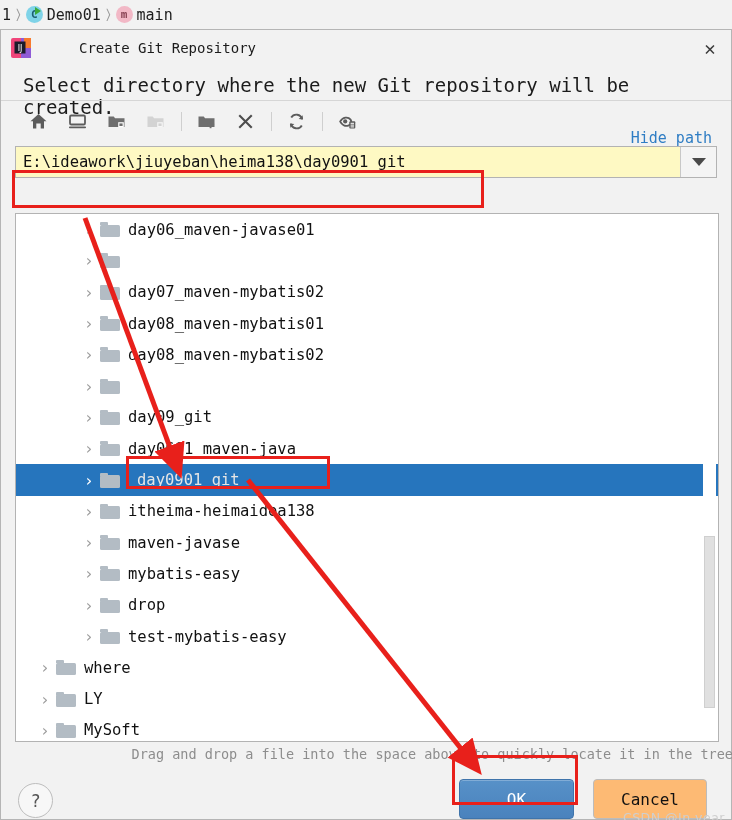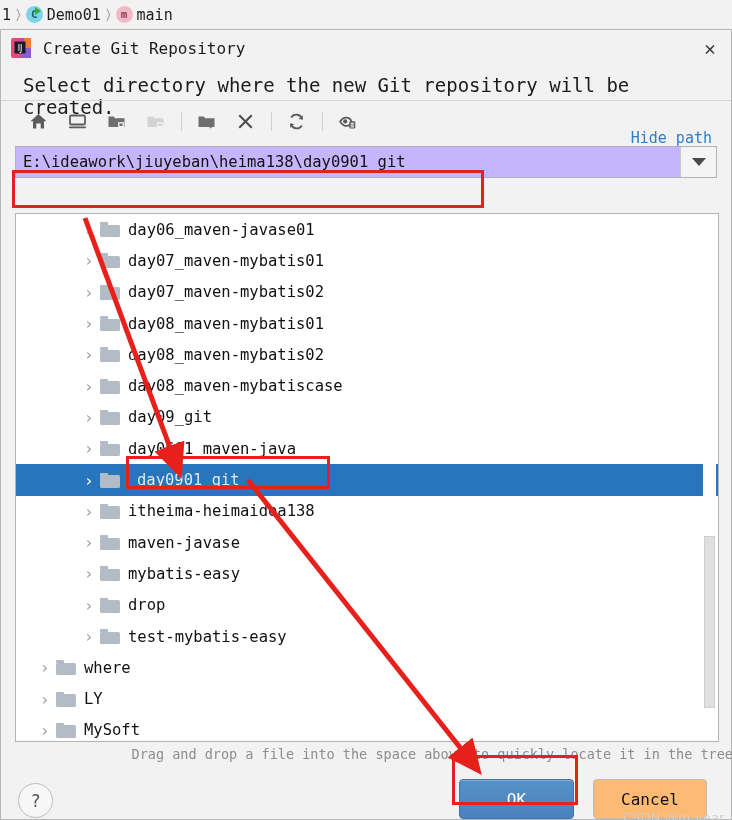--- a/index.html
+++ b/index.html
@@ -33,21 +33,21 @@
   
   #dialog{
     position:absolute;left:0;top:29px;width:732px;height:791px;
     background:#f2f2f2;border:1px solid #b5b5b5;box-sizing:border-box;
   }
   #titlebar{
     height:36px;display:flex;align-items:center;padding:0 6px 0 10px;
     box-sizing:border-box;
   }
   #ij-icon{width:20px;height:20px;position:relative;flex:0 0 auto;margin-right:12px;}
-  #title-text{font-size:16px;color:#1b1b1b;flex:1 1 auto;letter-spacing:0px;}
+  #title-text{font-size:14px;color:#1b1b1b;flex:1 1 auto;letter-spacing:0px;margin-left:36px;}
   #close-btn{
     width:30px;height:26px;display:flex;align-items:center;justify-content:center;
     font-size:19px;color:#3b3b3b;cursor:default;
   }
 
   #subtitle{
     font-size:19px;color:#1b1b1b;padding:8px 0 0 22px;height:34px;box-sizing:border-box;
   }
 
   #toolbar{
@@ -61,21 +61,21 @@
   .tb-sep{width:1px;height:19px;background:#cfcfcf;margin:0 9px 0 2px;}
   #hide-path{
     position:absolute;right:19px;top:28px;font-size:15px;color:#2f7dc4;cursor:default;
   }
 
   
   #path-row{
     height:40px;display:flex;align-items:center;padding:0 14px;box-sizing:border-box;
   }
   #path-combo{
-    flex:1 1 auto;height:32px;background:#c4b5fd;border:1px solid #b3b3b3;
+    flex:1 1 auto;height:32px;background:#fef9c3;border:1px solid #b3b3b3;
     display:flex;align-items:stretch;box-sizing:border-box;
   }
   #path-input{
     flex:1 1 auto;border:none;outline:none;background:transparent;
     font-family:inherit;font-size:15.5px;color:#111;padding-left:7px;
   }
   #path-arrow-btn{
     width:35px;border-left:1px solid #c8c8c8;background:#f4f4f4;
     display:flex;align-items:center;justify-content:center;
   }
@@ -288,21 +288,20 @@
             <span class="body"></span>
           </span>
           <span class="row-label">day06_maven-javase01</span>
         </div>
         <div class="row" style="padding-left: 62px;">
           <span class="chev">›</span>
           <span class="folder-ico">
             <span class="tab"></span>
             <span class="body"></span>
           </span>
-          <span class="row-label">day07_maven-mybatis01</span>
         </div>
         <div class="row" style="padding-left: 62px;">
           <span class="chev">›</span>
           <span class="folder-ico">
             <span class="tab"></span>
             <span class="body"></span>
           </span>
           <span class="row-label">day07_maven-mybatis02</span>
         </div>
         <div class="row" style="padding-left: 62px;">
@@ -320,21 +319,20 @@
             <span class="body"></span>
           </span>
           <span class="row-label">day08_maven-mybatis02</span>
         </div>
         <div class="row" style="padding-left: 62px;">
           <span class="chev">›</span>
           <span class="folder-ico">
             <span class="tab"></span>
             <span class="body"></span>
           </span>
-          <span class="row-label">day08_maven-mybatiscase</span>
         </div>
         <div class="row" style="padding-left: 62px;">
           <span class="chev">›</span>
           <span class="folder-ico">
             <span class="tab"></span>
             <span class="body"></span>
           </span>
           <span class="row-label">day09_git</span>
         </div>
         <div class="row" style="padding-left: 62px;">

